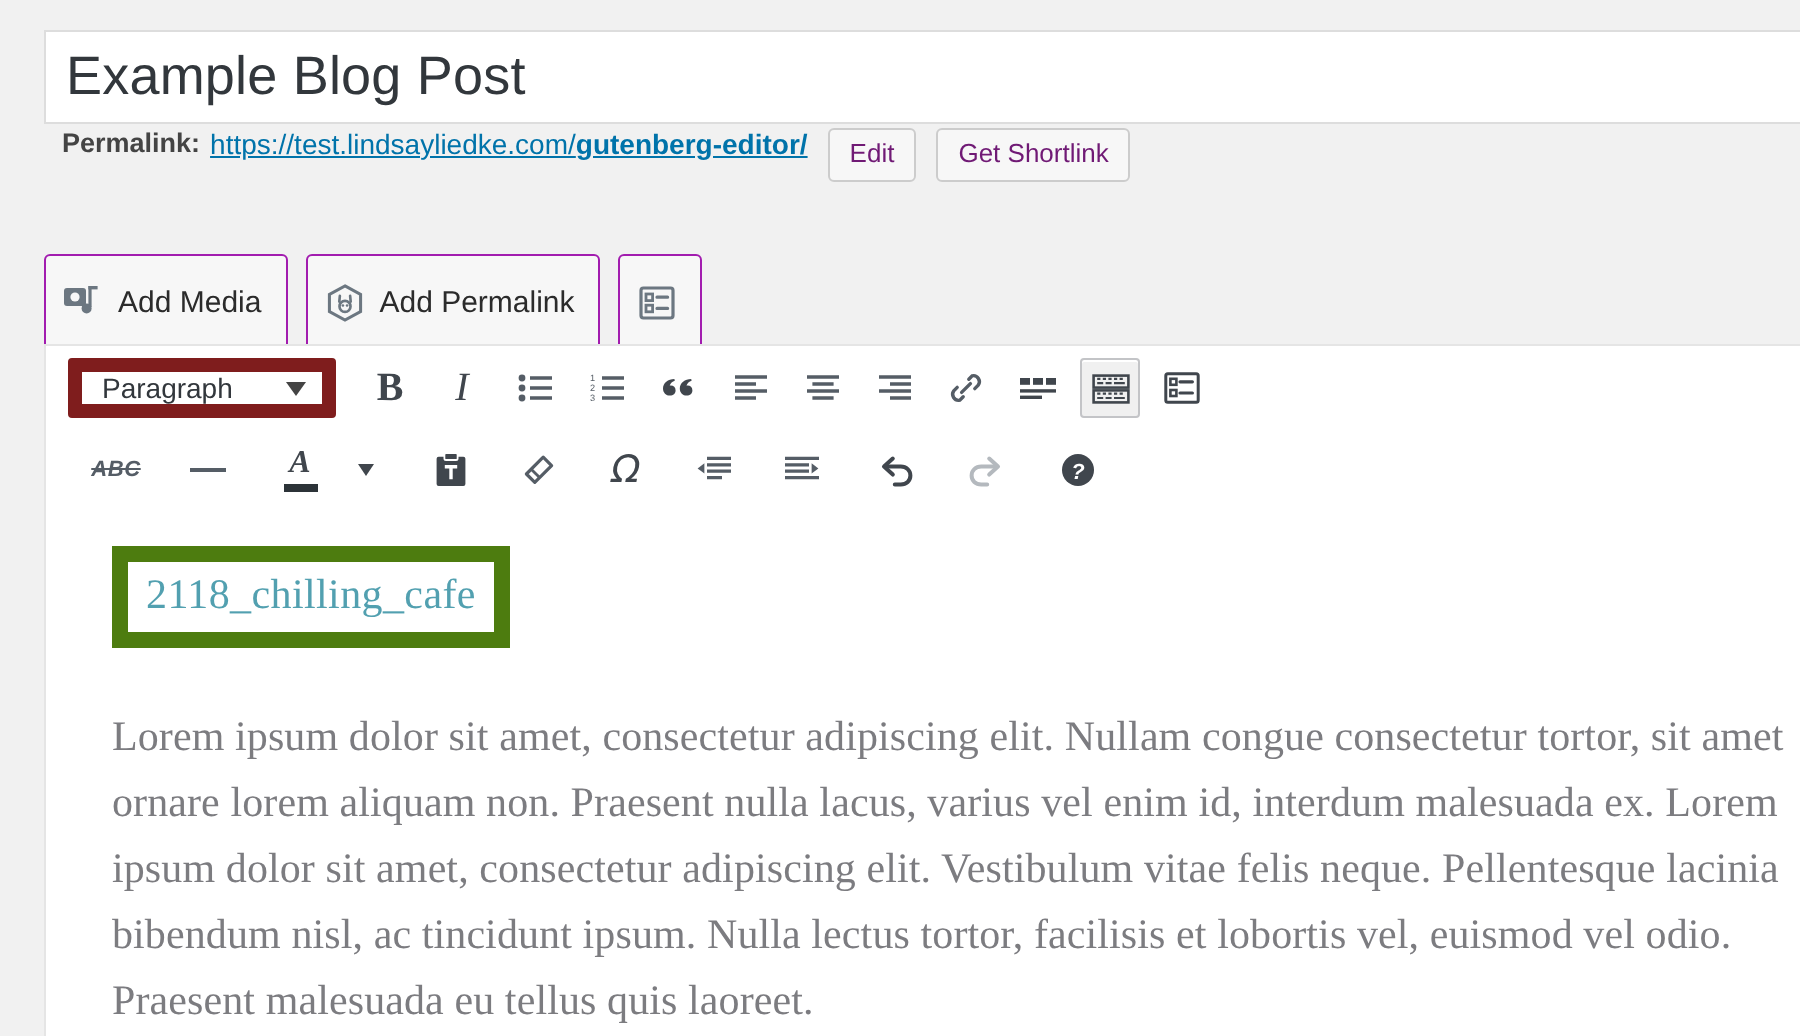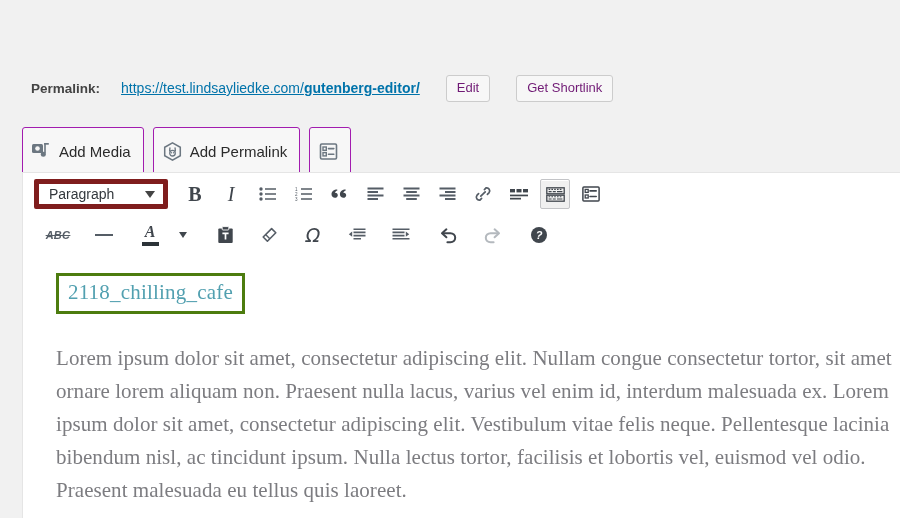--- a/index.html
+++ b/index.html
@@ -34,25 +34,24 @@
     font-size: 27px;
     font-weight: 400;
     color: #32373c;
     line-height: 1;
     letter-spacing: 0.1px;
   }
 
   
   .permalink-row {
     position: absolute;
-    left: 31px; top: 74px;
+    left: 31px; top: 64px;
     height: 28px;
     display: flex;
-    align-items: center;
-    gap: 16px;
+    gap: 0;
   }
   .permalink-label {
     font-size: 13.5px;
     font-weight: bold;
     color: #444;
     margin-right: 5px;
   }
   .permalink-url {
     font-size: 14px;
     color: #0073aa;
@@ -138,21 +137,21 @@
     border: 1px solid #c3c4c7;
     background: #f0f0f0;
     box-shadow: inset 0 1px 0 #fff;
   }
   .tb-btn.small { width: 26px; margin: 0 2px; }
 
   
   .style-select {
     width: 134px; height: 30px;
     background: #fff;
-    border: 5px solid #7f1d1d;
+    border: 7px solid #7f1d1d;
     border-radius: 2px;
     display: flex;
     align-items: center;
     justify-content: space-between;
     padding: 0 8px 0 10px;
     font-size: 14px;
     color: #32373c;
     margin-right: 9px;
     margin-left: 3px;
     cursor: pointer;
@@ -171,21 +170,21 @@
 
   .caret-sm { width: 0; height: 0; border-left: 4px solid transparent;
               border-right: 4px solid transparent; border-top: 6px solid #40464d; }
 
   
   .content {
     padding: 10px 32px 0 33px;
   }
   .img-placeholder {
     display: inline-block;
-    border: 3px solid #4d7c0f;
+    border: 8px solid #4d7c0f;
     background: #fff;
     padding: 4px 9px 6px;
     margin-top: 8px;
   }
   .img-placeholder span {
     font-family: "Liberation Serif", serif;
     font-size: 21px;
     color: #52a0b0;
     letter-spacing: .2px;
   }
@@ -197,20 +196,23 @@
     margin: 28px 0 0 0;
     width: 862px;
     letter-spacing: .05px;
   }
 </style>
 </head>
 <body>
 
 <div id="app">
 
+  <div class="title-wrap">
+    <span class="title-text">Example Blog Post</span>
+  </div>
 
   <div class="permalink-row">
     <span class="permalink-label">Permalink:</span>
     <span class="permalink-url"><span>https://test.lindsayliedke.com/</span><span class="slug">gutenberg-editor/</span></span>
     <button class="pl-btn">Edit</button>
     <button class="pl-btn">Get Shortlink</button>
   </div>
 
   <div class="media-row">
 

